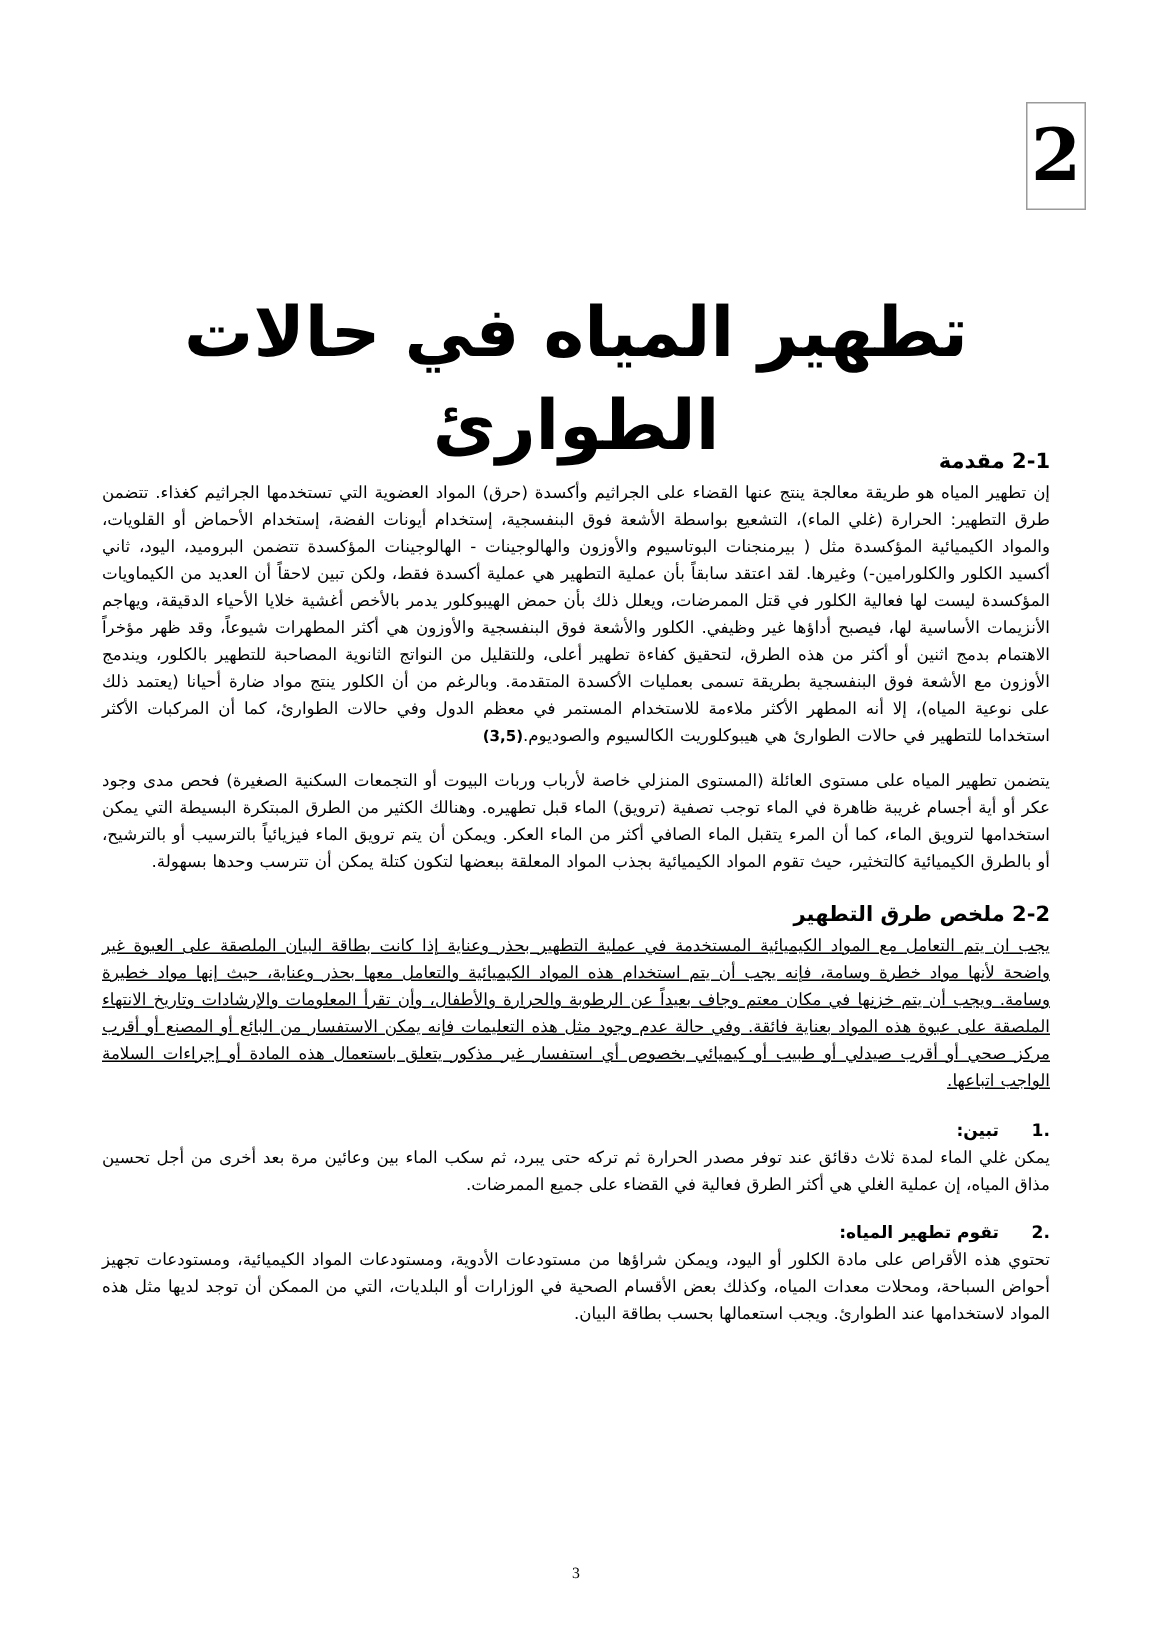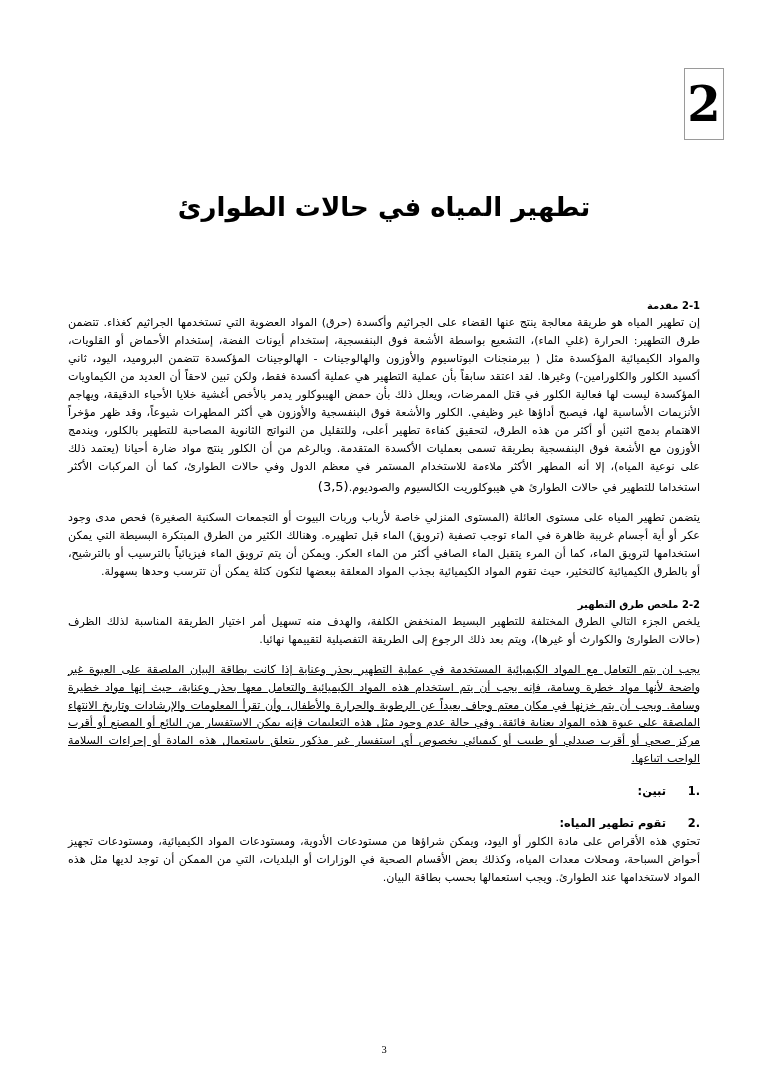--- a/index.html
+++ b/index.html
@@ -48,41 +48,41 @@
 
   
   .doc-title {
     position: absolute;
     top: 190px;
     left: 68px;
     right: 68px;
     text-align: center;
     font-family: "DejaVu Sans", "Liberation Sans", sans-serif;
     font-weight: 700;
-    font-size: 26px;
+    font-size: 46px;
     line-height: 1.35;
     direction: rtl;
     letter-spacing: 0;
   }
 
   
   .content {
     position: absolute;
     top: 298px;
     right: 68px;
     left: 68px;
     direction: rtl;
     text-align: justify;
     font-size: 11.1px;
     line-height: 1.62;
   }
 
   h2.section-heading {
     margin: 0 0 1px 0;
-    font-size: 10px;
+    font-size: 14px;
     font-weight: 700;
     text-align: right;
     line-height: 1.5;
     direction: rtl;
   }
 
   p.body-par {
     margin: 0 0 12px 0;
     text-align: justify;
     text-justify: inter-word;
@@ -98,22 +98,23 @@
   }
 
   .section-block {
     margin-bottom: 13px;
   }
   .section-block.second {
     margin-top: 16px;
   }
 
   .cite {
-    font-size: 13px;
+    font-size: 10px;
     vertical-align: baseline;
+    font-weight: bold;
   }
 
   
   ol.num-list {
     list-style: none;
     margin: 14px 0 0 0;
     padding: 0;
     direction: rtl;
   }
   ol.num-list > li {
@@ -174,30 +175,30 @@
   <div class="content">
 
     <div class="section-block">
       <h2 class="section-heading">2-1 مقدمة</h2>
       <p class="body-par"><span>إن تطهير المياه هو طريقة معالجة ينتج عنها القضاء على الجراثيم وأكسدة (حرق) المواد العضوية التي تستخدمها الجراثيم كغذاء. تتضمن طرق التطهير: الحرارة (غلي الماء)، التشعيع بواسطة الأشعة فوق البنفسجية، إستخدام أيونات الفضة، إستخدام الأحماض أو القلويات، والمواد الكيميائية المؤكسدة مثل ( بيرمنجنات البوتاسيوم والأوزون والهالوجينات - الهالوجينات المؤكسدة تتضمن البروميد، اليود، ثاني أكسيد الكلور والكلورامين-) وغيرها. لقد اعتقد سابقاً بأن عملية التطهير هي عملية أكسدة فقط، ولكن تبين لاحقاً أن العديد من الكيماويات المؤكسدة ليست لها فعالية الكلور في قتل الممرضات، ويعلل ذلك بأن حمض الهيبوكلور يدمر بالأخص أغشية خلايا الأحياء الدقيقة، ويهاجم الأنزيمات الأساسية لها، فيصبح أداؤها غير وظيفي. الكلور والأشعة فوق البنفسجية والأوزون هي أكثر المطهرات شيوعاً، وقد ظهر مؤخراً الاهتمام بدمج اثنين أو أكثر من هذه الطرق، لتحقيق كفاءة تطهير أعلى، وللتقليل من النواتج الثانوية المصاحبة للتطهير بالكلور، ويندمج الأوزون مع الأشعة فوق البنفسجية بطريقة تسمى بعمليات الأكسدة المتقدمة. وبالرغم من أن الكلور ينتج مواد ضارة أحيانا (يعتمد ذلك على نوعية المياه)، إلا أنه المطهر الأكثر ملاءمة للاستخدام المستمر في معظم الدول وفي حالات الطوارئ، كما أن المركبات الأكثر استخداما للتطهير في حالات الطوارئ هي هيبوكلوريت الكالسيوم والصوديوم.</span><span class="cite">(3,5)</span></p>
       <p class="body-par">يتضمن تطهير المياه على مستوى العائلة (المستوى المنزلي خاصة لأرباب وربات البيوت أو التجمعات السكنية الصغيرة) فحص مدى وجود عكر أو أية أجسام غريبة ظاهرة في الماء توجب تصفية (ترويق) الماء قبل تطهيره. وهنالك الكثير من الطرق المبتكرة البسيطة التي يمكن استخدامها لترويق الماء، كما أن المرء يتقبل الماء الصافي أكثر من الماء العكر. ويمكن أن يتم ترويق الماء فيزيائياً بالترسيب أو بالترشيح، أو بالطرق الكيميائية كالتخثير، حيث تقوم المواد الكيميائية بجذب المواد المعلقة ببعضها لتكون كتلة يمكن أن تترسب وحدها بسهولة.</p>
     </div>
 
     <div class="section-block second">
       <h2 class="section-heading">2-2 ملخص طرق التطهير</h2>
-      <p class="body-par">يلخص الجزء التالي الطرق المختلفة للتطهير البسيط المنخفض الكلفة، والهدف منه تسهيل أمر اختيار الطريقة المناسبة لذلك الظرف (حالات الطوارئ والكوارث أو غيرها)، ويتم بعد ذلك الرجوع إلى الطريقة التفصيلية لتقييمها نهائيا.</p>
       <p class="body-par tight">يجب ان يتم التعامل مع المواد الكيميائية المستخدمة في عملية التطهير بحذر وعناية إذا كانت بطاقة البيان الملصقة على العبوة غير واضحة لأنها مواد خطرة وسامة، فإنه يجب أن يتم استخدام هذه المواد الكيميائية والتعامل معها بحذر وعناية، حيث إنها مواد خطيرة وسامة. ويجب أن يتم خزنها في مكان معتم وجاف بعيداً عن الرطوبة والحرارة والأطفال، وأن تقرأ المعلومات والإرشادات وتاريخ الانتهاء الملصقة على عبوة هذه المواد بعناية فائقة. وفي حالة عدم وجود مثل هذه التعليمات فإنه يمكن الاستفسار من البائع أو المصنع أو أقرب مركز صحي أو أقرب صيدلي أو طبيب أو كيميائي بخصوص أي استفسار غير مذكور يتعلق باستعمال هذه المادة أو إجراءات السلامة الواجب اتباعها.</p>
     </div>
 
     <ol class="num-list">
       <li>
         <span class="li-head">
           <span class="li-num">1.</span>
           <span>تبين:</span>
         </span>
+        <span class="li-body">يمكن غلي الماء لمدة ثلاث دقائق عند توفر مصدر الحرارة ثم تركه حتى يبرد، ثم سكب الماء بين وعائين مرة بعد أخرى من أجل تحسين مذاق المياه، إن عملية الغلي هي أكثر الطرق فعالية في القضاء على جميع الممرضات.</span>
       </li>
       <li>
         <span class="li-head">
           <span class="li-num">2.</span>
           <span>تقوم تطهير المياه:</span>
         </span>
         <span class="li-body">تحتوي هذه الأقراص على مادة الكلور أو اليود، ويمكن شراؤها من مستودعات الأدوية، ومستودعات المواد الكيميائية، ومستودعات تجهيز أحواض السباحة، ومحلات معدات المياه، وكذلك بعض الأقسام الصحية في الوزارات أو البلديات، التي من الممكن أن توجد لديها مثل هذه المواد لاستخدامها عند الطوارئ. ويجب استعمالها بحسب بطاقة البيان.</span>
       </li>
     </ol>
 

